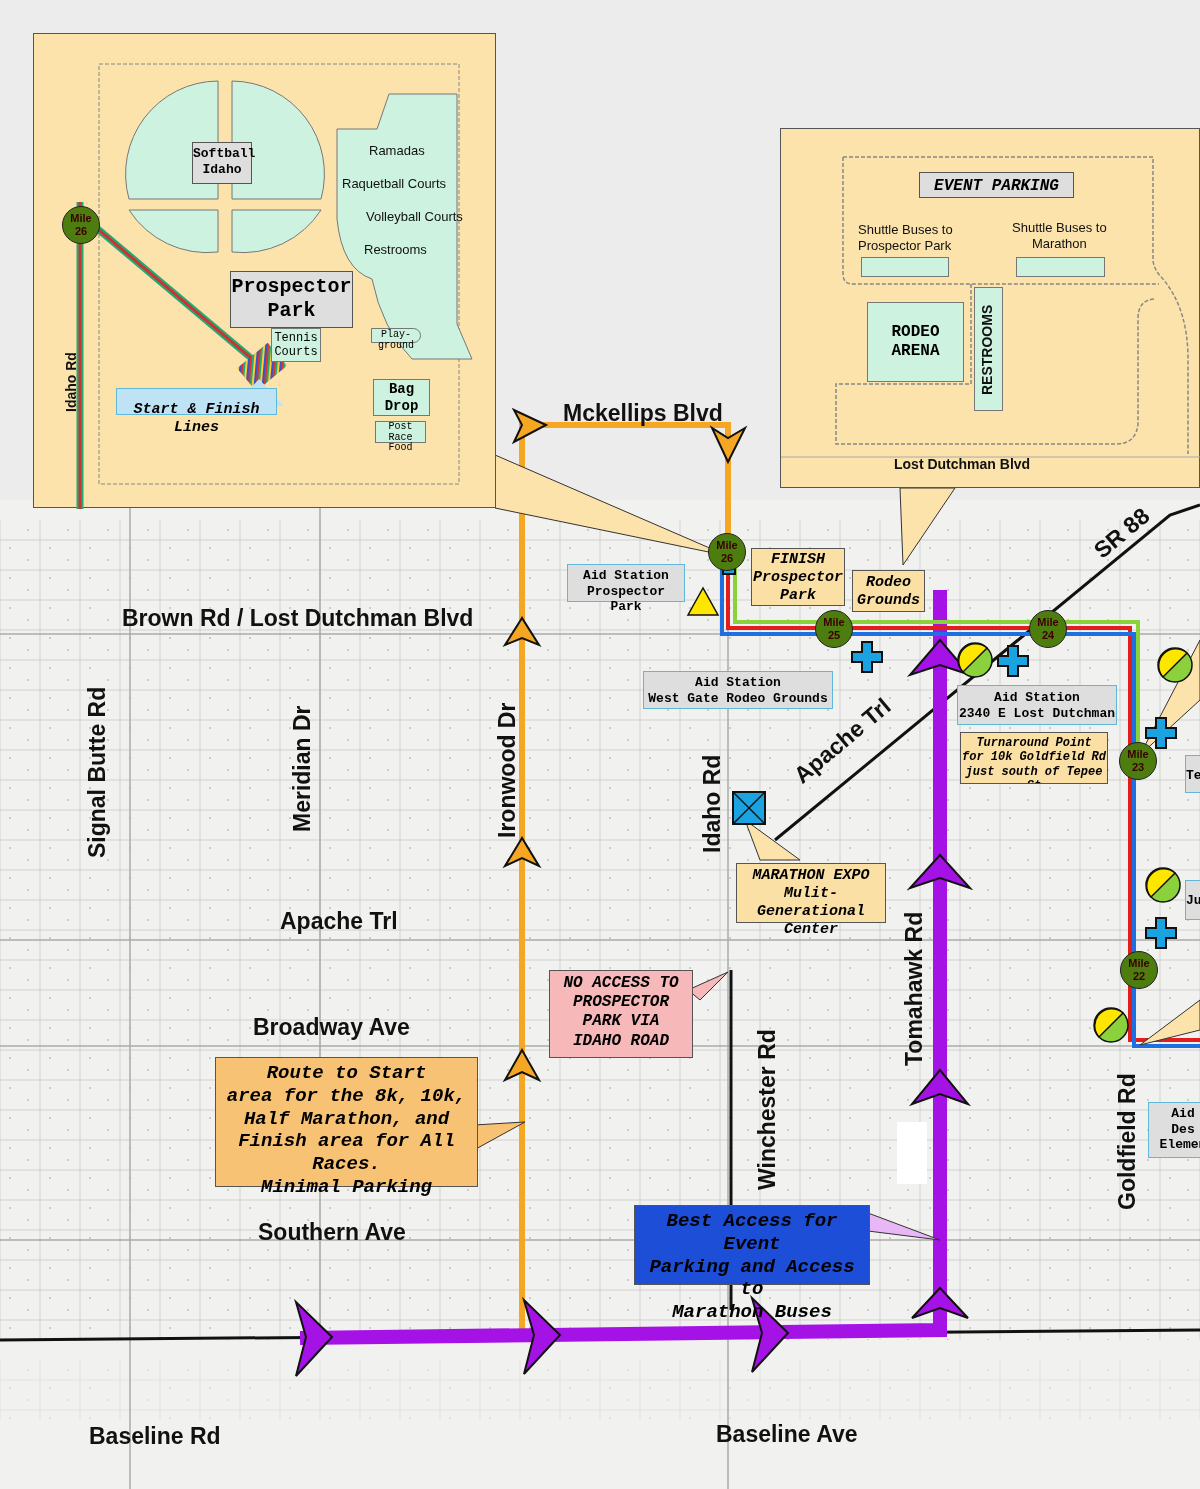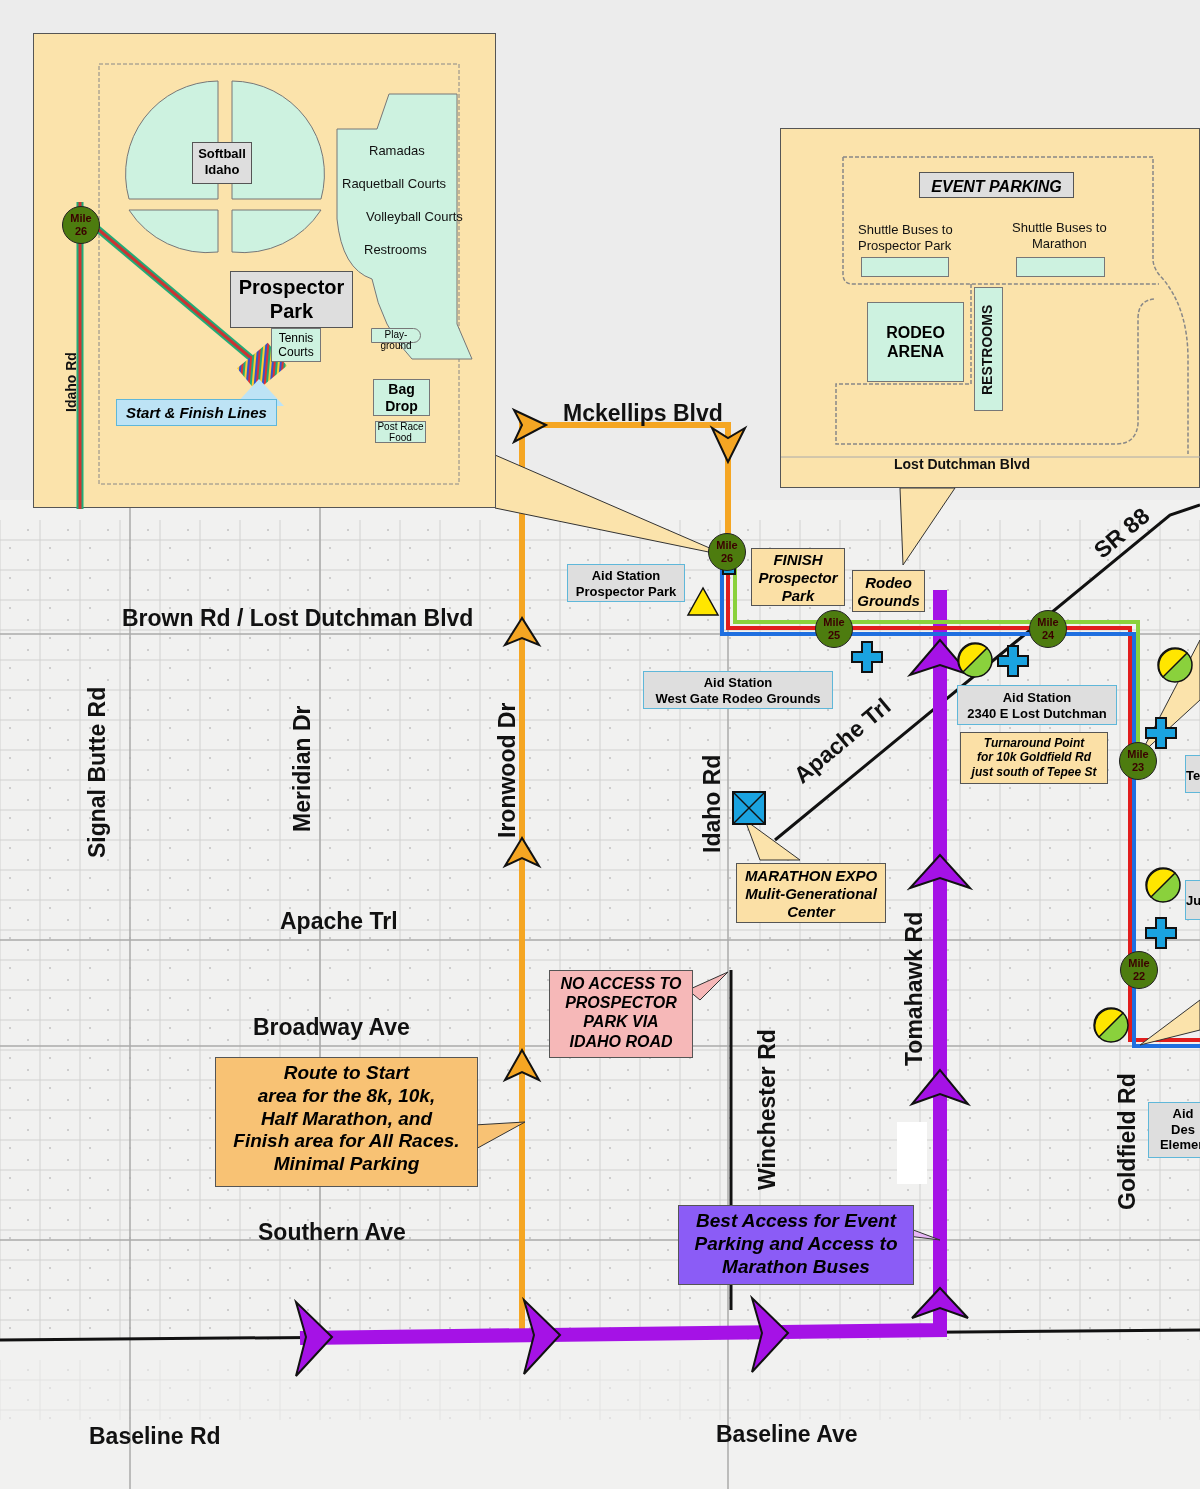--- a/index.html
+++ b/index.html
@@ -1,25 +1,25 @@
 <!DOCTYPE html>
 <html><head>
 <meta charset="utf-8">
 <style>
   html,body{margin:0;padding:0;}
   body{width:1200px;height:1489px;position:relative;overflow:hidden;background:#f1f1f0;font-family:"Liberation Sans",sans-serif;}
   #map{position:absolute;left:0;top:0;width:1200px;height:1489px;}
   .lbl{position:absolute;font-family:"Liberation Sans",sans-serif;font-weight:bold;color:#111;white-space:nowrap;line-height:1;}
   .vlbl{position:absolute;font-family:"Liberation Sans",sans-serif;font-weight:bold;color:#111;white-space:nowrap;transform-origin:left top;transform:rotate(-90deg);line-height:1;}
-  .box{position:absolute;box-sizing:border-box;border:1px solid #555;text-align:center;font-family:Liberation Sans, sans-serif;line-height:1.2;}
+  .box{position:absolute;box-sizing:border-box;border:1px solid #555;text-align:center;font-family:Liberation Mono, monospace;line-height:1.2;}
   .gray{background:#dedede;}
   .blue{background:#d8e6ef;border-color:#5fb7d9;}
   .tan{background:#fbe0a6;border-color:#555;}
   .pink{background:#f6b8b8;border-color:#555;}
-  .violet{background:#8b5cf6;border-color:#555;margin-left:44px;}
+  .violet{background:#1d4ed8;border-color:#555;}
   .orange{background:#f8c274;border-color:#555;}
   .green{background:#cdf2e0;border-color:#777;}
   .it{font-style:italic;font-weight:bold;}
   .mile{position:absolute;width:38px;height:38px;border-radius:50%;background:#4d7c0f;border:1.5px solid #222;color:#3b0000;font-weight:bold;font-size:11px;text-align:center;line-height:13px;box-sizing:border-box;padding-top:5px;font-family:"Liberation Sans",sans-serif;}
   .inset{position:absolute;background:#fbe3ab;border:1.5px solid #555;box-sizing:border-box;}
 </style>
 </head>
 <body>
 
 <div id="map">
@@ -175,21 +175,21 @@
         <div>ground</div>
     </div>
     <div class="box green" style="left:339px;top:345px;width:57px;height:37px;font-weight:bold;font-size:14px;padding-top:1px;">
       <div>Bag</div>
         <div>Drop</div>
     </div>
     <div class="box green" style="left:341px;top:387px;width:51px;height:22px;font-size:10px;line-height:1.05;">
       <div>Post Race</div>
         <div>Food</div>
     </div>
-    <div class="box blue" style="left:82px;top:354px;width:161px;height:27px;font-style:italic;font-weight:bold;font-size:15px;padding-top:4px;border-color:#5fb7d9;background:#bde3f5;margin-top:11px;">Start &amp; Finish Lines</div>
+    <div class="box blue" style="left:82px;top:354px;width:161px;height:27px;font-style:italic;font-weight:bold;font-size:15px;padding-top:12px;border-color:#5fb7d9;background:#bde3f5;">Start &amp; Finish Lines</div>
     <div class="vlbl" style="left:30px;top:378px;font-size:14px;">Idaho Rd</div>
     <div class="mile" style="left:28px;top:172px;">
       <div>Mile</div>
         <div>26</div>
     </div>
   </div>
 
   <div class="inset" style="left:780px;top:128px;width:420px;height:360px;padding-left:46px;">
     <svg width="420" height="360" style="position:absolute;left:0;top:0">
       <path d="M62 28 H372 V130 q0 10 10 20 q25 30 25 80 V325 M62 28 V145 q0 10 10 10 H378 M190 155 V255 H55 V315 H335 q20 0 22 -20 V190 q0 -20 18 -20" fill="none" stroke="#888" stroke-dasharray="4,2" stroke-width="1.5"></path>

